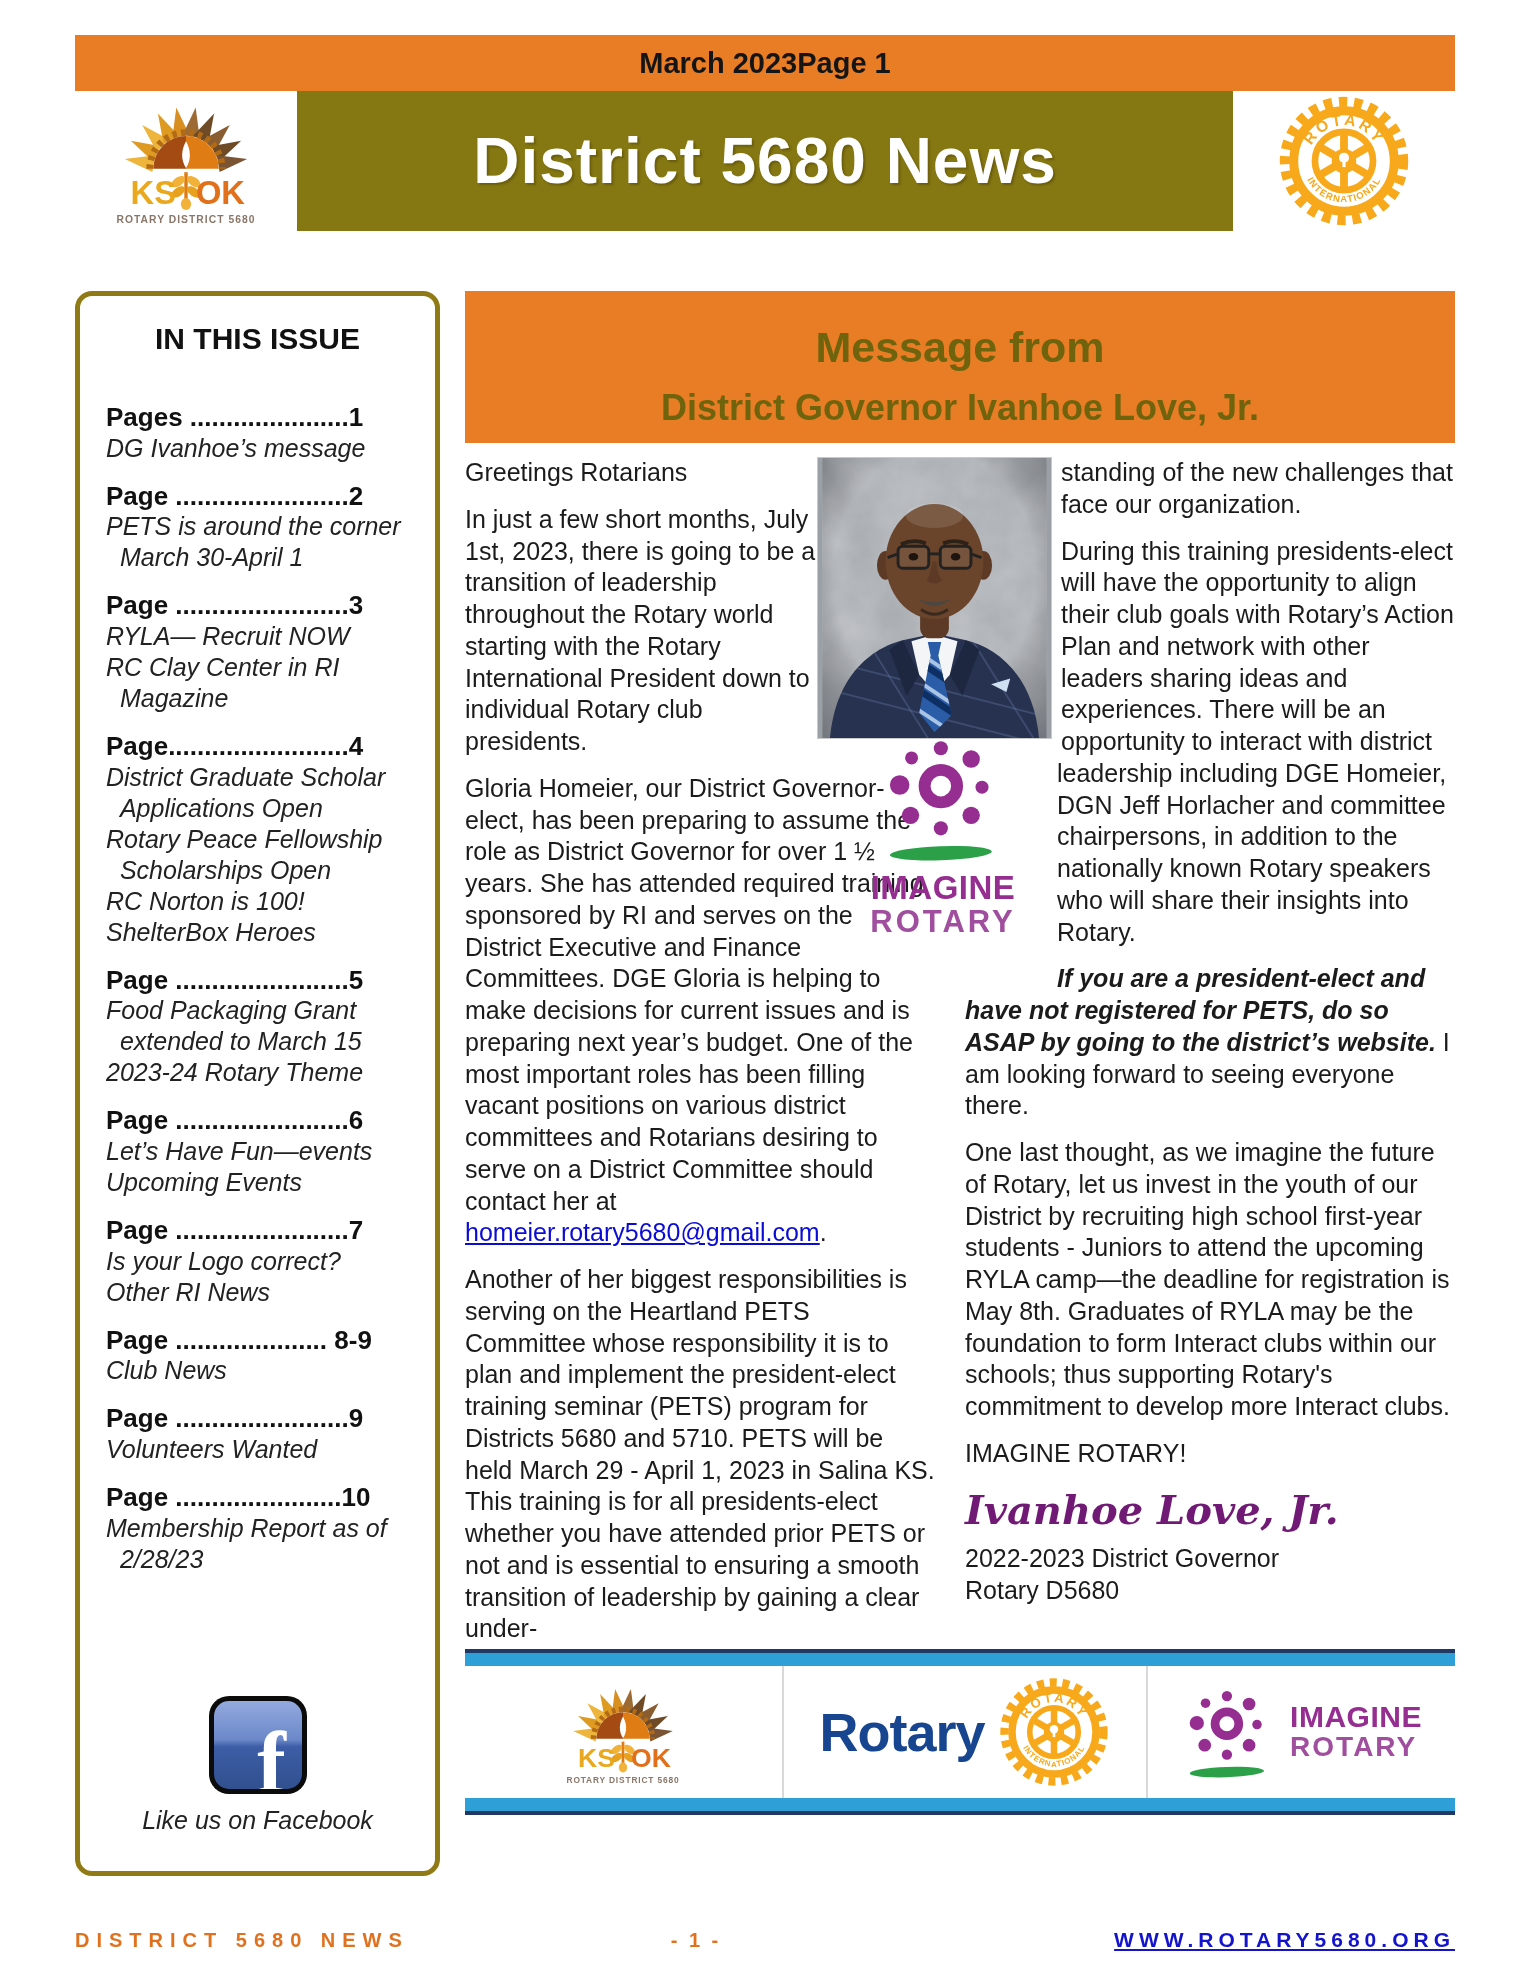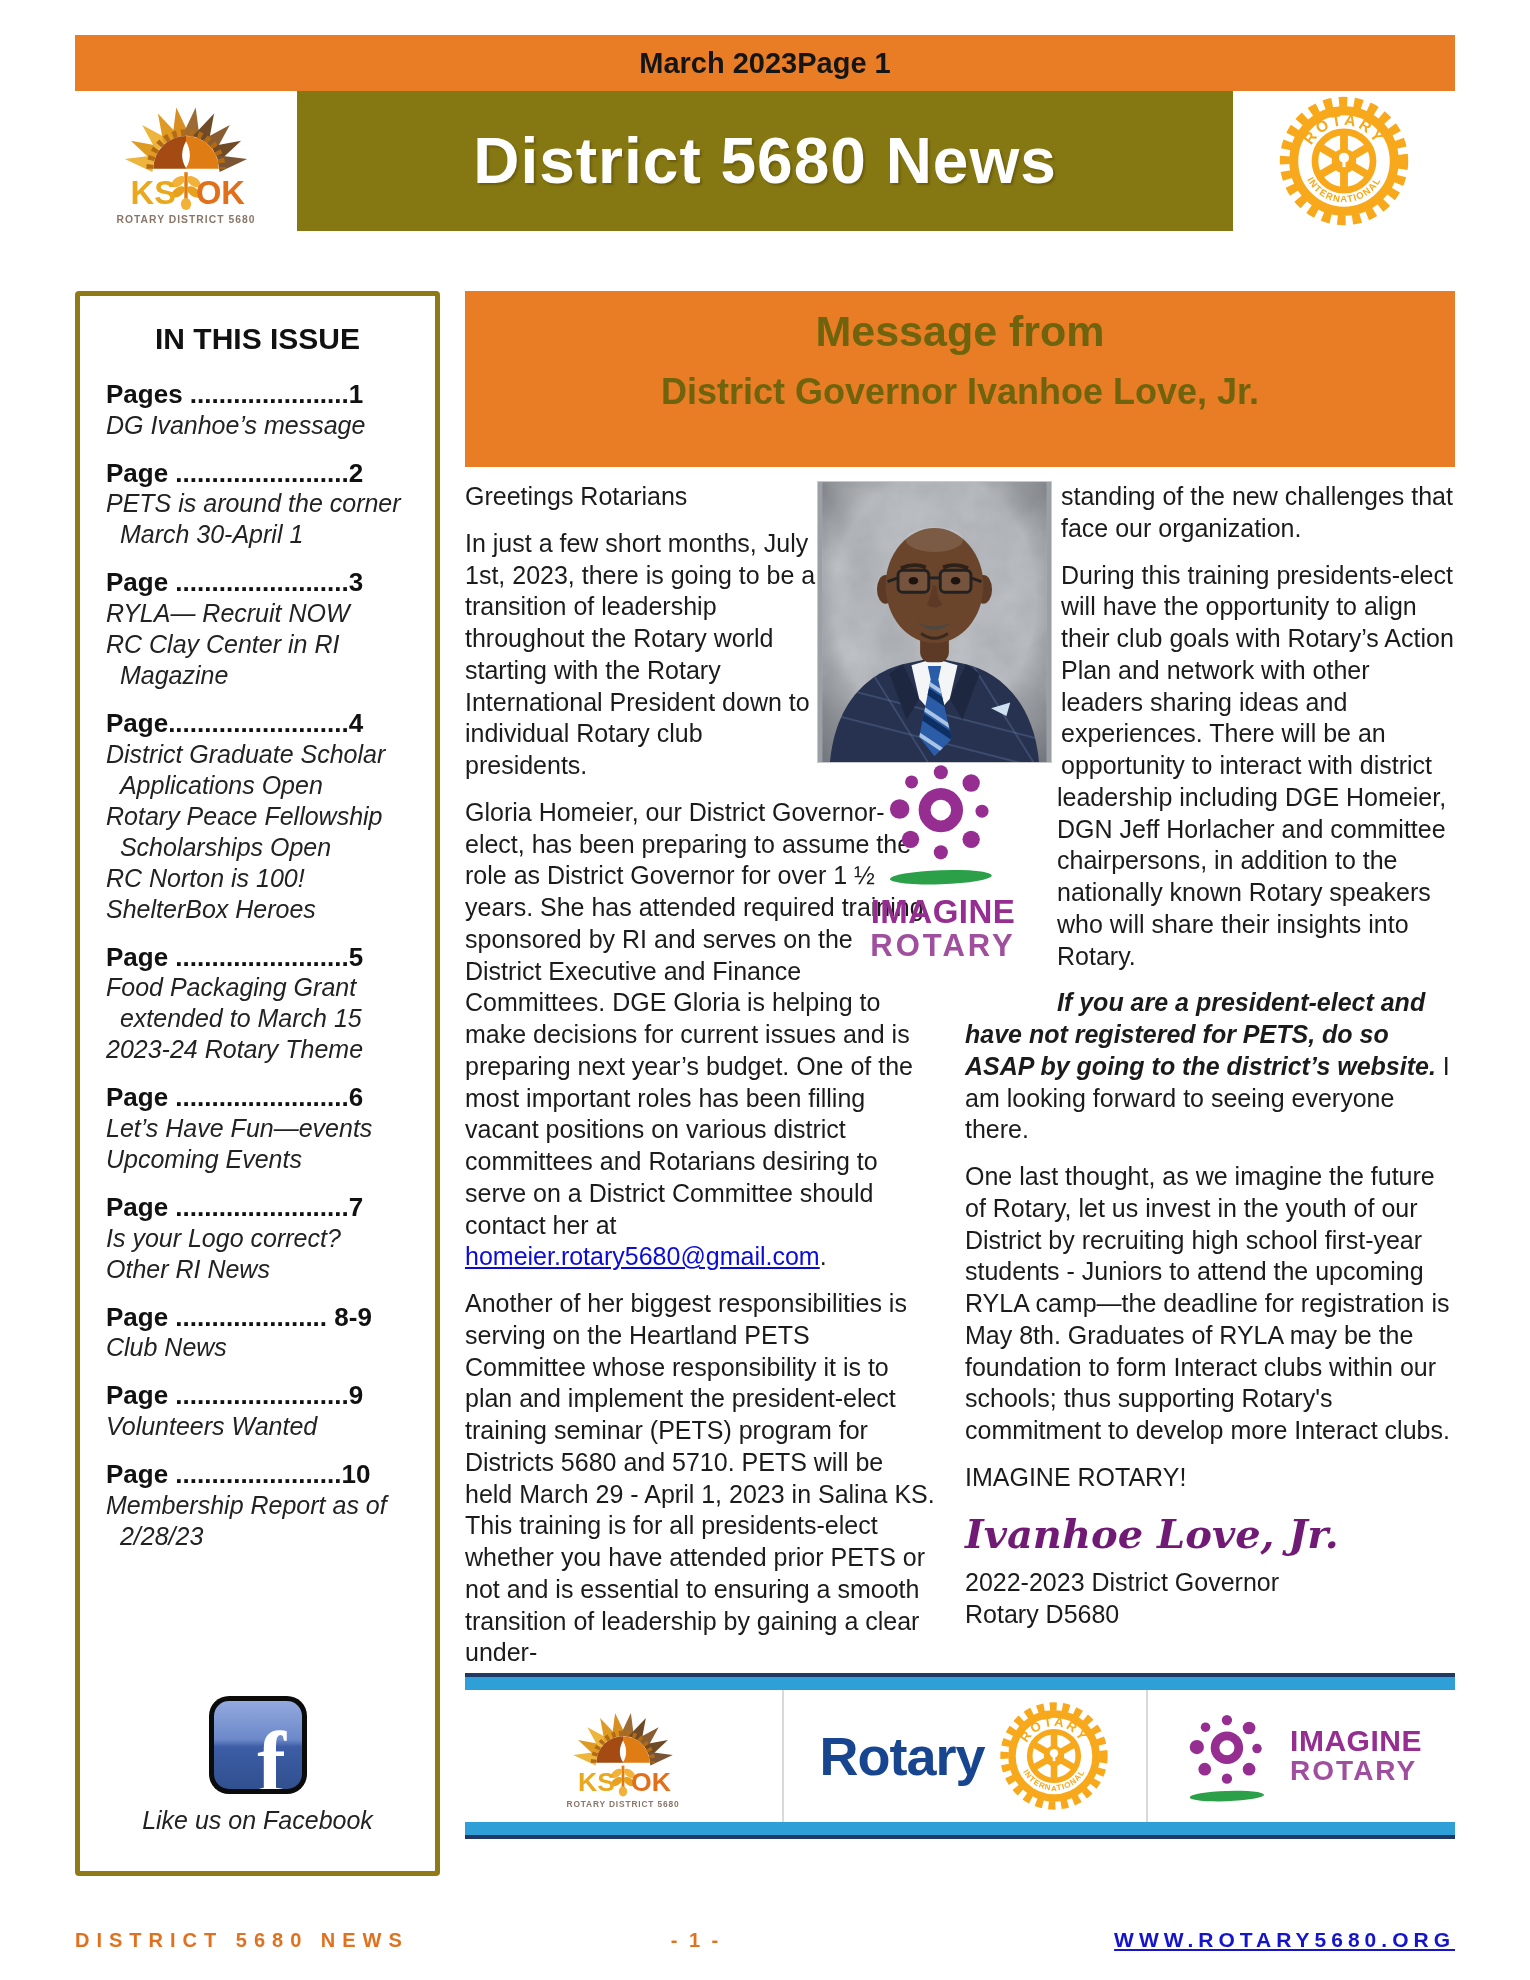--- a/index.html
+++ b/index.html
@@ -15,38 +15,38 @@
   .masthead{height:140px;display:flex;}
   .mh-flank{width:222px;display:flex;align-items:center;justify-content:center;background:#fff;}
   .mh-band{flex:1;background:#857712;display:flex;align-items:center;justify-content:center;}
   .mh-title{color:#fff;font-size:64px;font-weight:bold;letter-spacing:1px;
             text-shadow:2px 2px 2px rgba(60,50,0,.35);}
 
   
   .content{display:flex;gap:25px;margin-top:60px;}
 
   
-  .sidebar{width:365px;height:1585px;border:5px solid #8F7A15;border-radius:4px;
-           box-sizing:border-box;padding:22px 26px 36px;display:flex;flex-direction:column;background:#fff;}
+  .sidebar{width:365px;height:1585px;border:5px solid #8F7A15;border-radius:17px;
+           box-sizing:border-box;padding:22px 26px 36px;display:flex;flex-direction:column;background:#fff;gap:23px;}
   .toc-heading{font-size:30px;font-weight:bold;text-align:center;margin:4px 0 6px;color:#111;}
   .toc-entry{margin-top:17px;}
   .toc-label{font-size:26px;font-weight:bold;line-height:1.18;color:#111;}
   .toc-line{font-size:25px;font-style:italic;line-height:1.24;white-space:pre-wrap;color:#222;}
   .fb-block{margin-top:auto;display:flex;flex-direction:column;align-items:center;}
   .fb-outer{width:98px;height:98px;background:#0b0b0b;border-radius:20px;padding:5px;box-sizing:border-box;}
   .fb-inner{width:100%;height:100%;border-radius:15px;overflow:hidden;position:relative;
             background:linear-gradient(180deg,#93aadf 0%,#6c88c9 44%,#3d5da6 52%,#31508f 100%);
             display:flex;align-items:flex-end;justify-content:center;}
   .fb-f{font-family:"Liberation Serif","DejaVu Serif",serif;font-weight:bold;font-size:86px;
         color:#fff;line-height:.78;transform:translate(14px,8px);}
   .fb-caption{font-size:25px;font-style:italic;margin-top:12px;color:#222;}
 
   
   .main{flex:1;display:flex;flex-direction:column;}
-  .banner{height:176px;background:#E87D25;color:#6F640D;text-align:center;padding-top:16px;box-sizing:border-box;}
+  .banner{height:152px;background:#E87D25;color:#6F640D;text-align:center;padding-top:32px;box-sizing:border-box;}
   .banner-line1{font-size:43px;font-weight:bold;}
   .banner-line2{font-size:36px;font-weight:bold;margin-top:15px;}
 
   
   .article{position:relative;margin-top:14px;height:1192px;display:flex;gap:30px;
            font-size:25px;line-height:1.27;}
   .col-left{width:470px;}
   .col-right{width:490px;}
   .article p{margin:0 0 15px;}
   .spacer-photo-left{float:right;width:118px;height:288px;}

